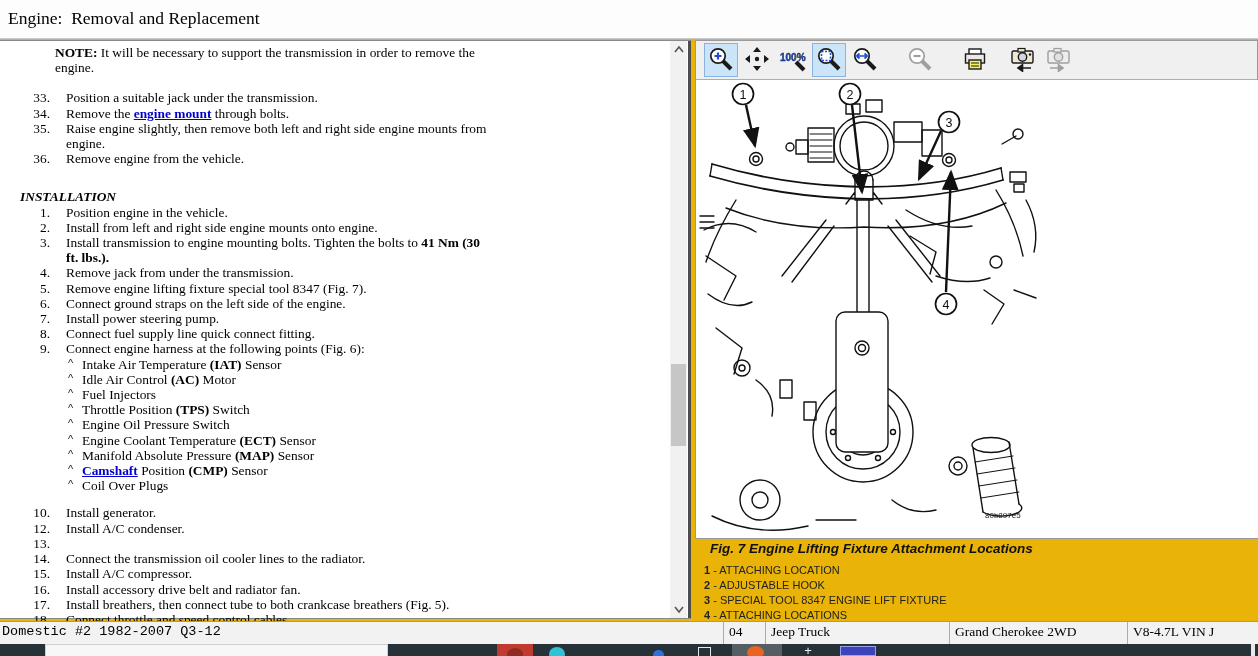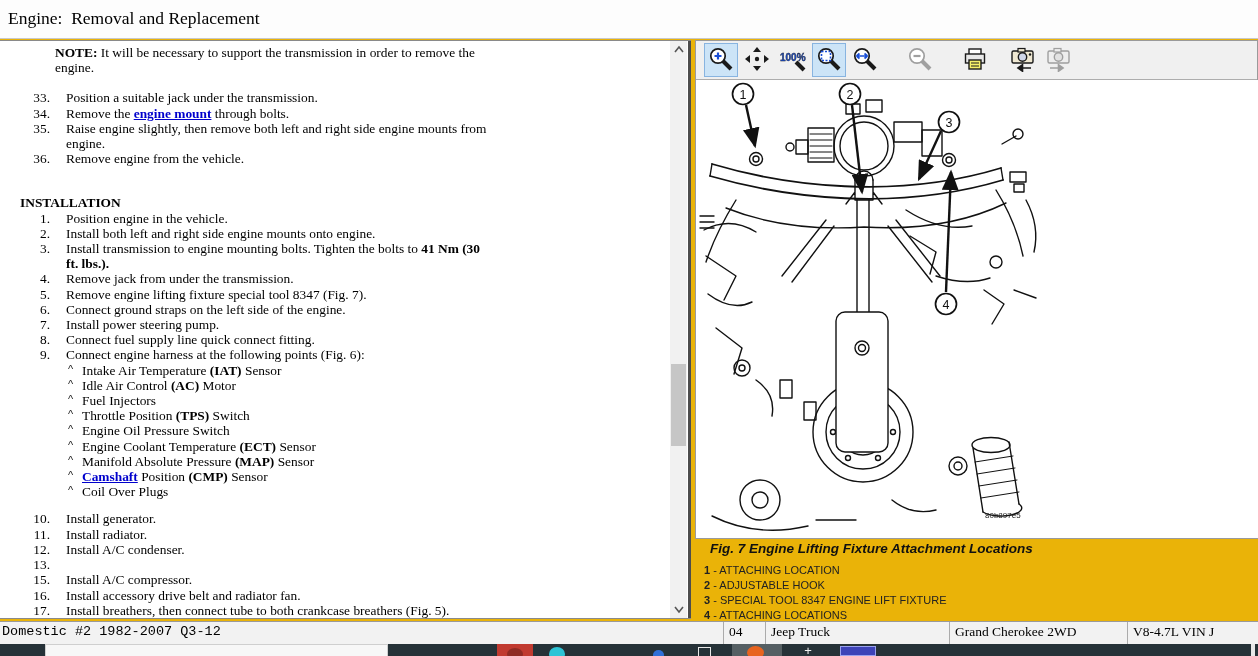--- a/index.html
+++ b/index.html
@@ -14,21 +14,21 @@
   
   .left-panel{position:absolute;left:0;top:40px;width:691px;height:579px;background:#fff;
               border-top:1px solid #8a8a8a;border-bottom:1px solid #8a8a8a;box-sizing:border-box;padding-left:40px;}
   .left-panel .divider{position:absolute;right:0;top:0;width:3px;height:100%;background:#4d4d4d;}
   .doc{position:absolute;left:0;top:4px;width:500px;padding-left:20px;font-size:13.4px;
        line-height:15.2px;color:#000;}
   .doc .b{font-weight:bold;}
   .doc .link{color:#0000cc;font-weight:bold;text-decoration:underline;cursor:pointer;}
   .note{margin-left:35px;width:420px;}
   .gapline{height:15px;}
-  .heading{font-weight:bold;margin-top:14px;}
+  .heading{font-weight:bold;margin-top:8px;font-style:italic;}
   .lrow{display:flex;gap:8px;}
   .lrow .num{width:30px;flex:none;text-align:right;margin-right:8px;}
   .lrow .it{width:428px;}
   .subrow{display:flex;margin-left:2px;}
   .subrow .mk{width:14px;flex:none;font-family:"Liberation Sans",sans-serif;font-size:11px;
               color:#222;position:relative;top:-1px;}
   .subrow .st{flex:1;}
   .sublist{margin-bottom:12px;}
 
   
@@ -115,21 +115,21 @@
           <div class="it"><span>Remove engine from the vehicle.</span></div>
         </div>
         <div class="gapline"></div>
         <div class="heading">INSTALLATION</div>
         <div class="lrow">
           <span class="num">1.</span>
           <div class="it"><span>Position engine in the vehicle.</span></div>
         </div>
         <div class="lrow">
           <span class="num">2.</span>
-          <div class="it"><span>Install both left and right side engine mounts onto engine.</span></div>
+          <div class="it"><span>Install from left and right side engine mounts onto engine.</span></div>
         </div>
         <div class="lrow">
           <span class="num">3.</span>
           <div class="it"><span>Install transmission to engine mounting bolts. Tighten the bolts to </span><span class=" b">41 Nm (30 ft. lbs.).</span></div>
         </div>
         <div class="lrow">
           <span class="num">4.</span>
           <div class="it"><span>Remove jack from under the transmission.</span></div>
         </div>
         <div class="lrow">
@@ -187,29 +187,29 @@
                 <span class="mk">^</span>
                 <span class="st"><span>Coil Over Plugs</span></span>
               </div>
             </div></div>
         </div>
         <div class="lrow">
           <span class="num">10.</span>
           <div class="it"><span>Install generator.</span></div>
         </div>
         <div class="lrow">
-          <span class="num">11.</span>
-          <div class="it"><span>Install radiator.</span></div>
-        </div>
-        <div class="lrow">
           <span class="num">12.</span>
           <div class="it"><span>Install A/C condenser.</span></div>
         </div>
         <div class="lrow">
           <span class="num">13.</span>
+        </div>
+        <div class="lrow">
+          <span class="num">14.</span>
+          <div class="it"><span>Connect the transmission oil cooler lines to the radiator.</span></div>
         </div>
         <div class="lrow">
           <span class="num">15.</span>
           <div class="it"><span>Install A/C compressor.</span></div>
         </div>
         <div class="lrow">
           <span class="num">16.</span>
           <div class="it"><span>Install accessory drive belt and radiator fan.</span></div>
         </div>
         <div class="lrow">

